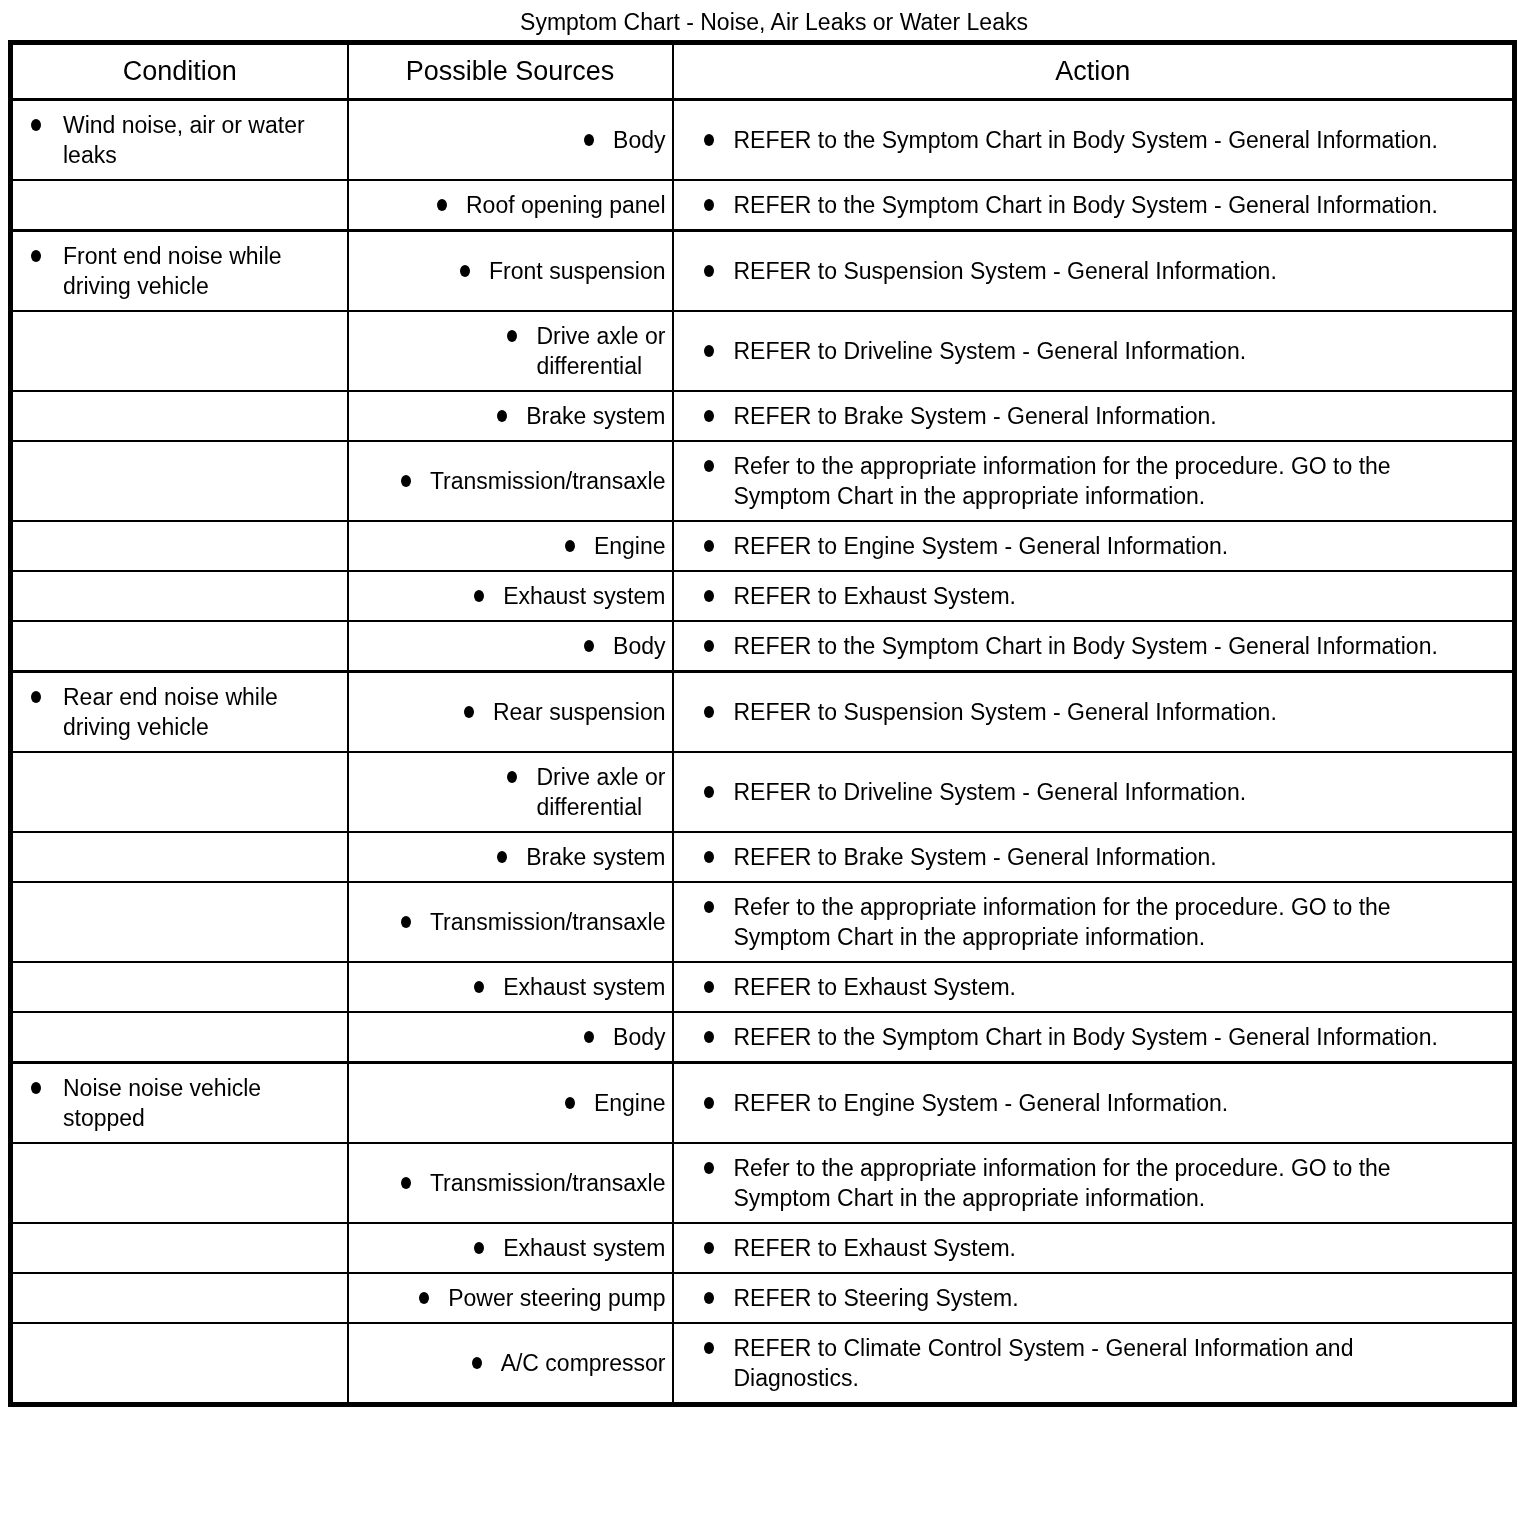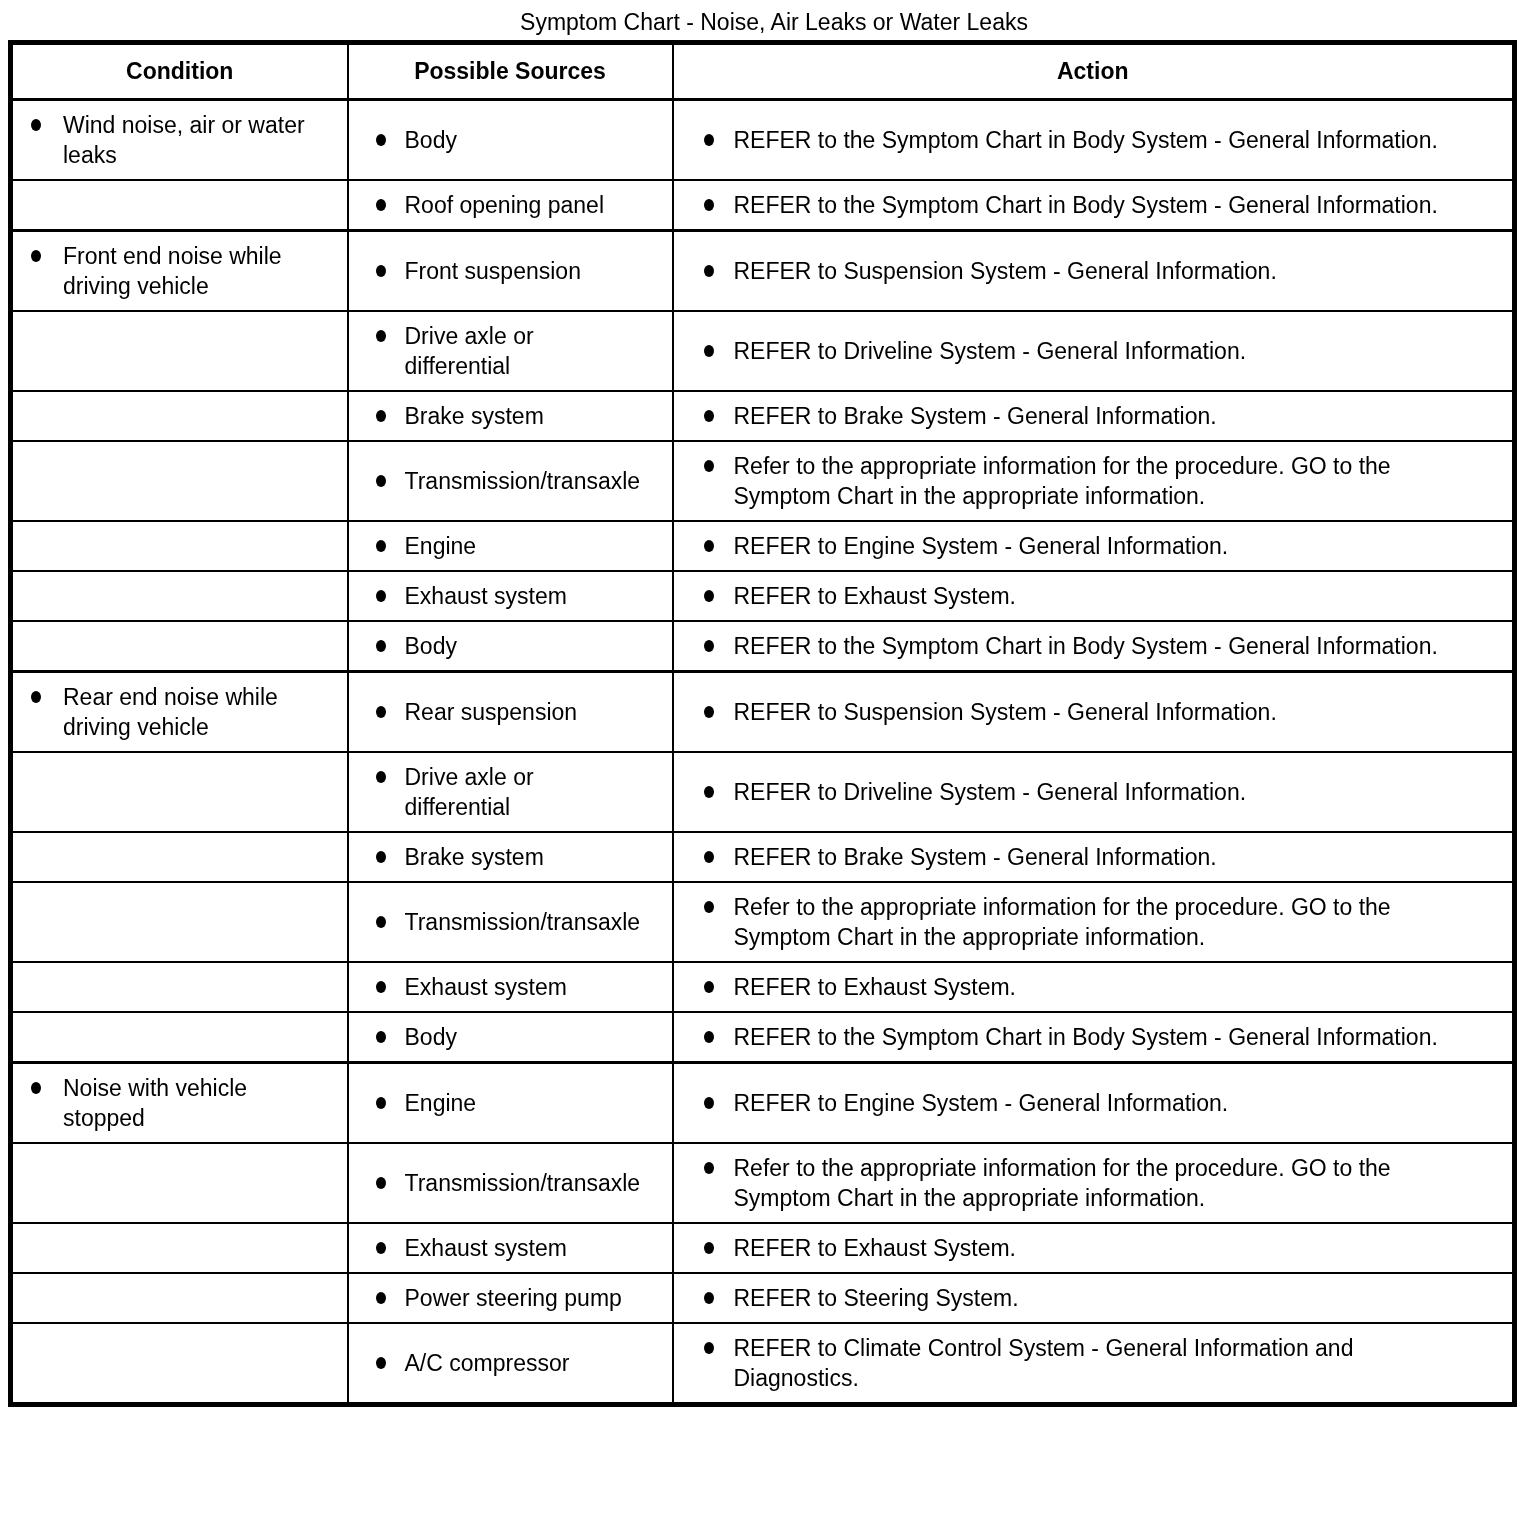--- a/index.html
+++ b/index.html
@@ -30,34 +30,34 @@
     border: 5px solid #000000;
   }
   .symptom-table th,
   .symptom-table td {
     border: 2px solid #000000;
     padding: 0;
     vertical-align: middle;
   }
   .symptom-table thead th {
     height: 53px;
-    font-size: 23px;
-    font-weight: bold;
+    font-size: 27px;
+    font-weight: normal;
     text-align: center;
     border-bottom-width: 3px;
   }
   tr.tall td { height: 78px; }
   tr.short td { height: 48px; }
   tr.group-start td { border-top-width: 3px; }
   .cell {
     display: flex;
     align-items: flex-start;
   }
   td.col-condition .cell { padding-left: 18px; gap: 22px; padding-right: 8px; }
-  td.col-source    .cell { padding-left: 27px; gap: 19px; padding-right: 6px; }
+  td.col-source    .cell { padding-left: 27px; gap: 19px; padding-right: 6px; justify-content: flex-end; }
   td.col-action    .cell { padding-left: 30px; gap: 20px; padding-right: 24px; }
   .bullet {
     flex: 0 0 auto;
     width: 10px;
     height: 12px;
     margin-top: 9px;
     background: #000000;
     border-radius: 50%;
   }
   .txt {
@@ -329,21 +329,21 @@
             <div class="cell">
               <span class="bullet"></span>
               <span class="txt">REFER to the Symptom Chart in Body System - General Information.</span>
             </div>
           </td>
         </tr>
         <tr class="tall group-start">
           <td class="col-condition">
             <div class="cell">
               <span class="bullet"></span>
-              <span class="txt">Noise with vehicle
+              <span class="txt">Noise noise vehicle
 stopped</span>
             </div>
           </td>
           <td class="col-source">
             <div class="cell">
               <span class="bullet"></span>
               <span class="txt">Engine</span>
             </div>
           </td>
           <td class="col-action">

